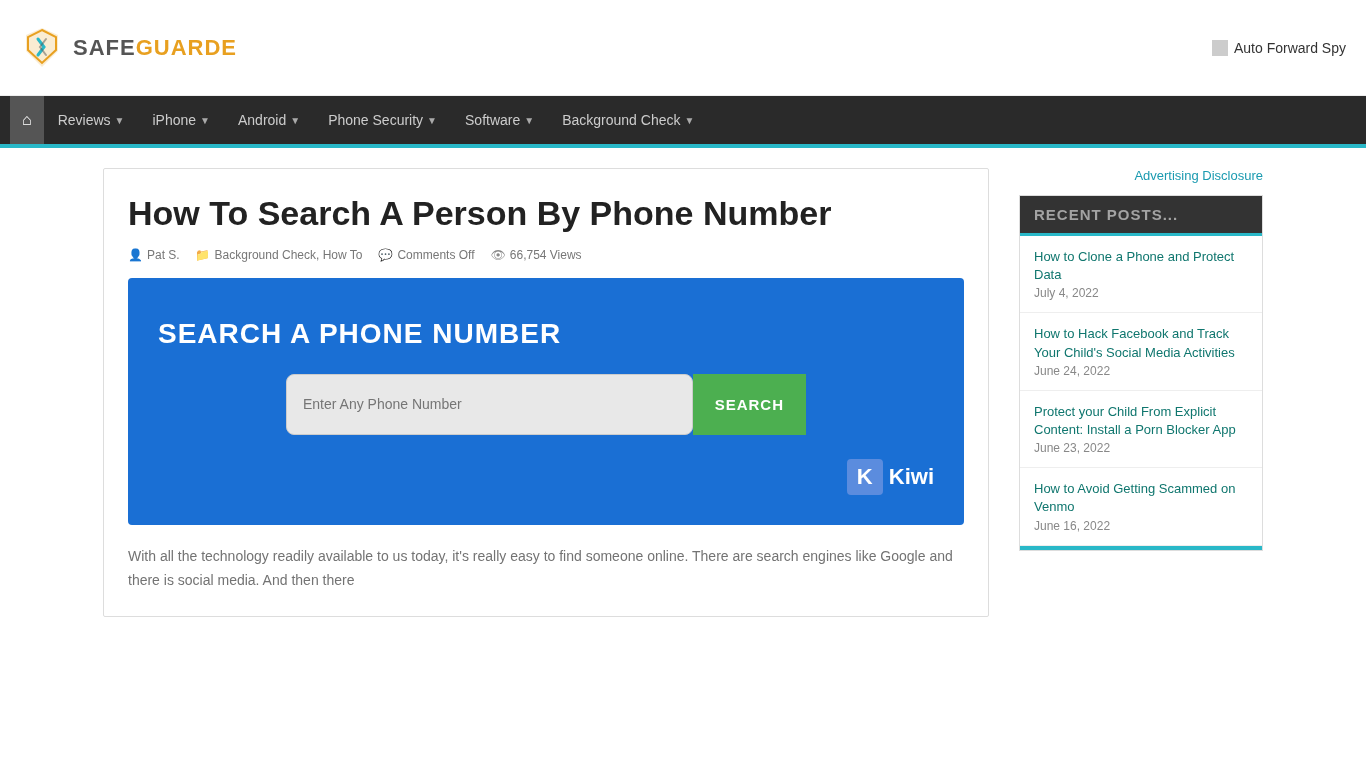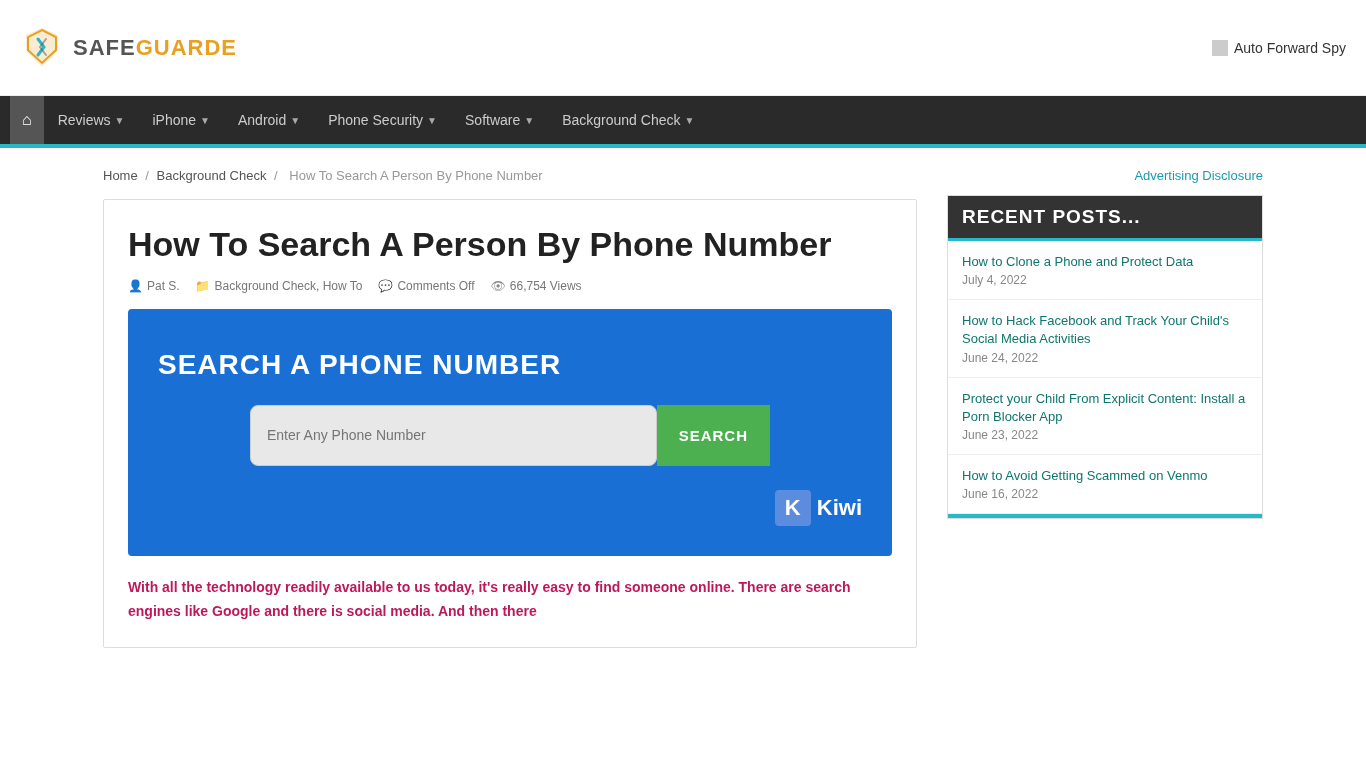--- a/index.html
+++ b/index.html
@@ -190,45 +190,44 @@
       display: flex;
       align-items: center;
       justify-content: center;
       font-size: 22px;
       font-weight: 900;
     }
 
     
     .article-body {
       font-size: 14px;
-      color: #be185d;
+      color: #737373;
       line-height: 1.7;
-      font-weight: bold;
     }
 
     
     .sidebar {
-      width: 316px;
+      width: 244px;
       flex-shrink: 0;
     }
     .sidebar-ad-link {
       color: #1a9ab0;
       font-size: 13px;
       text-align: right;
       display: block;
       margin-bottom: 12px;
       text-decoration: none;
     }
     .recent-posts-box {
       border: 1px solid #ddd;
     }
     .recent-posts-header {
       background: #333;
-      color: #ffffff;
-      font-size: 19px;
+      color: #a3a3a3;
+      font-size: 15px;
       font-weight: bold;
       padding: 10px 14px;
       letter-spacing: 1px;
       text-transform: uppercase;
       border-bottom: 3px solid #29b8c8;
     }
     .recent-post-item {
       padding: 12px 14px;
       border-bottom: 1px solid #eee;
     }
@@ -297,27 +296,20 @@
     <span>Background Check</span>
     <span class="nav-arrow">▼</span>
   </div>
 </nav>
 <div class="accent-bar"></div>
 
 <div class="page-layout">
 
   <div class="main-content">
 
-    <div class="breadcrumb">
-      <a href="#">Home</a>
-      <span>/</span>
-      <a href="#">Background Check</a>
-      <span>/</span>
-      <span>How To Search A Person By Phone Number</span>
-    </div>
 
     <div class="article-box">
       <h1 class="article-title">How To Search A Person By Phone Number</h1>
 
       <div class="article-meta">
         <div class="meta-item">
           <span class="meta-icon">👤</span>
           <span>Pat S.</span>
         </div>
         <div class="meta-item">

